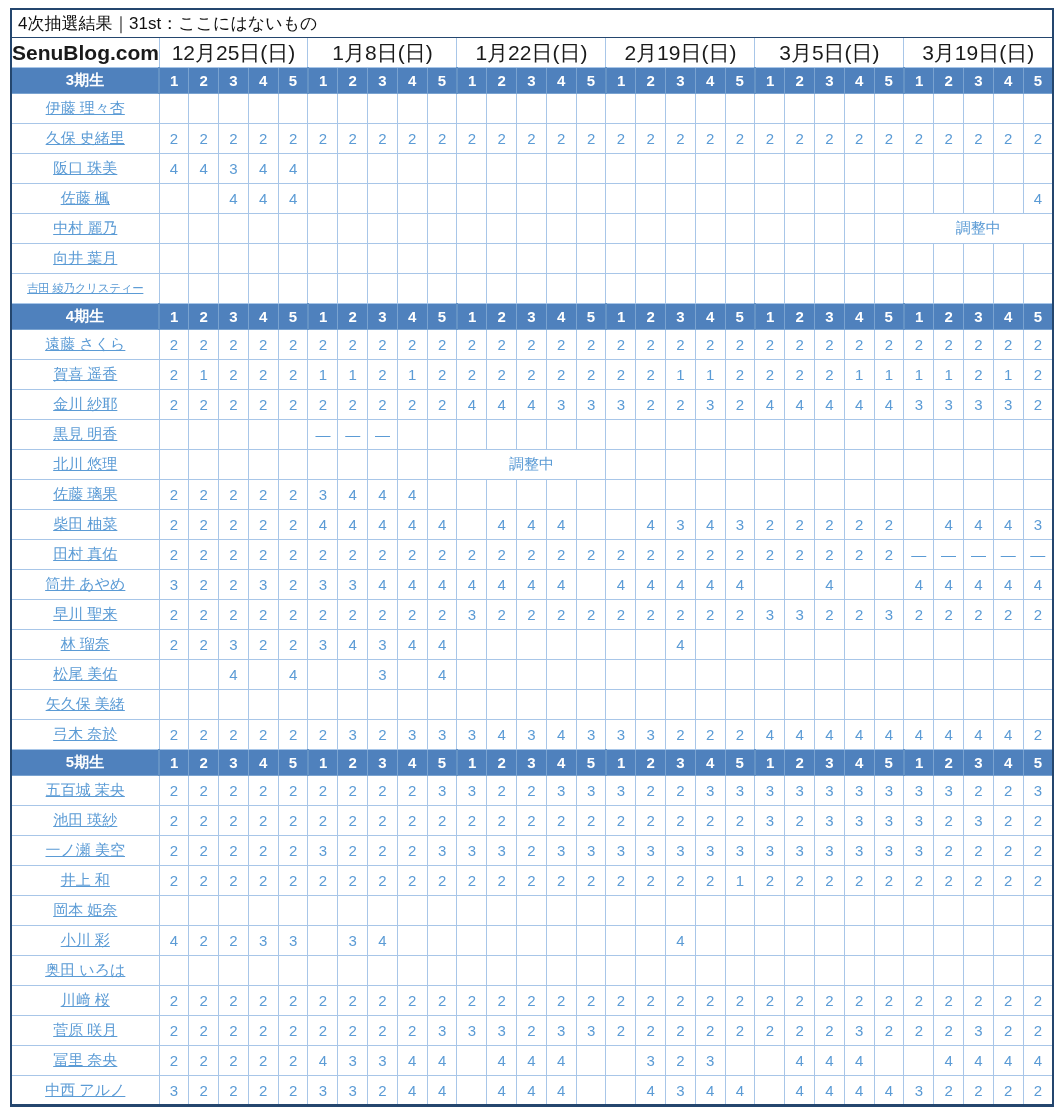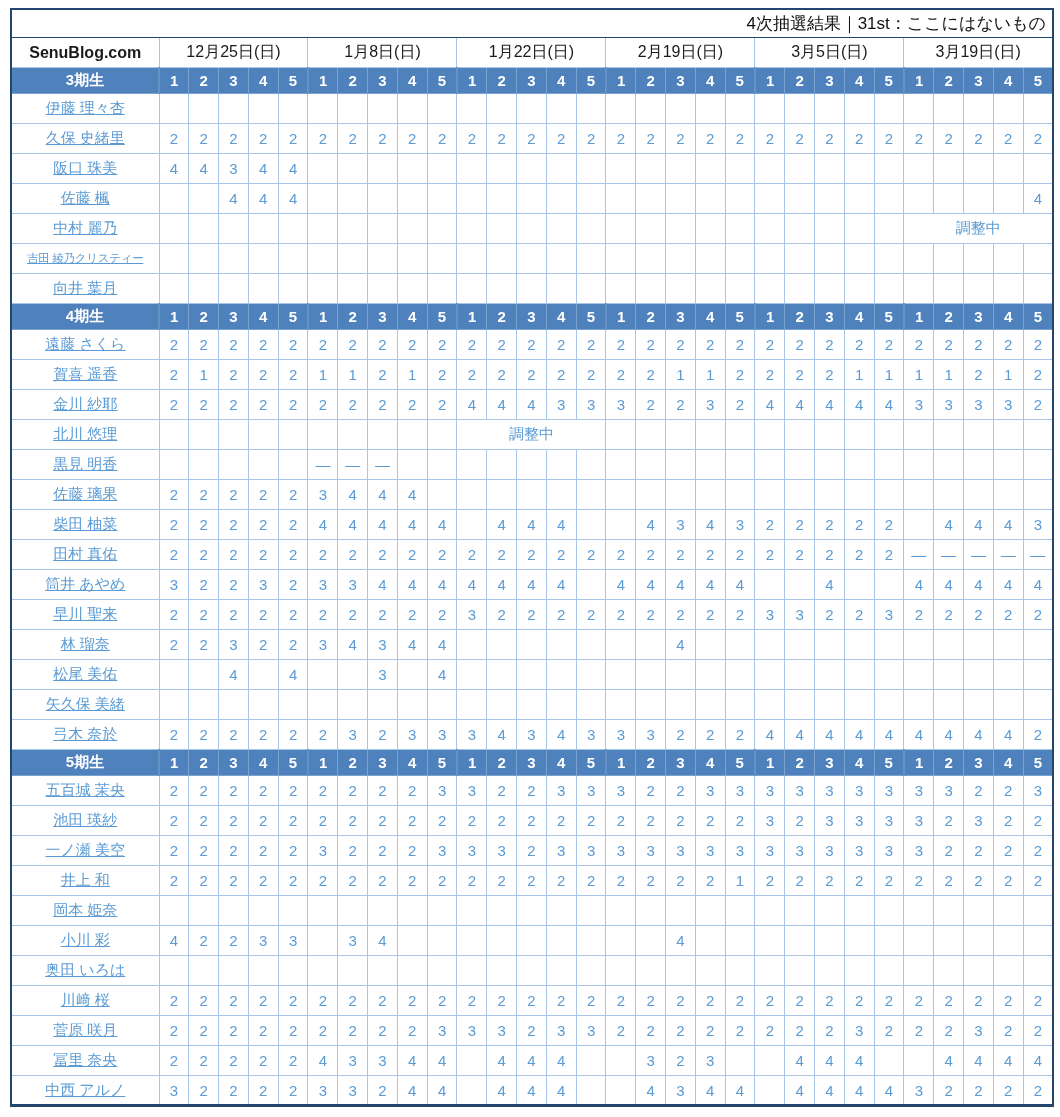--- a/index.html
+++ b/index.html
@@ -17,29 +17,29 @@
     border: 1px solid var(--grid, #a8c6e8);
     height: 30px;
     padding: 0;
     text-align: center;
     font-size: 15px;
     color: var(--val-blue, #5b9bd5);
     white-space: nowrap;
     overflow: hidden;
   }
   tr.title-row td {
-    text-align: right;
+    text-align: left;
     padding: 2px 6px;
     font-size: 17px;
     color: #111111;
     height: 28px;
     border-bottom: 1px solid var(--frame, #24466e);
     font-weight: normal;
   }
-  tr.date-row td { font-size: 16px; color: var(--text-dark, #1a1a1a); height: 30px; }
+  tr.date-row td { font-size: 21px; color: var(--text-dark, #1a1a1a); height: 30px; }
   td.site { text-align: left; padding-left: 6px; font-weight: bold; color: var(--text-dark, #1a1a1a); font-size: 16px; }
   td.gstart { border-left: 2px solid var(--sep, #6593c5); }
   tr.ghead td {
     background: var(--hdr, #4f81bd);
     color: #ffffff;
     font-weight: bold;
     height: 26px;
     font-size: 15px;
     border-color: var(--hdrline, #7aa3d0);
   }
@@ -290,54 +290,54 @@
           <td></td>
           <td></td>
           <td class="gstart"></td>
           <td></td>
           <td></td>
           <td></td>
           <td></td>
           <td class="gstart status" colspan="5">調整中</td>
         </tr>
         <tr>
+          <td class="name">向井 葉月</td>
+          <td class="gstart"></td>
+          <td></td>
+          <td></td>
+          <td></td>
+          <td></td>
+          <td class="gstart"></td>
+          <td></td>
+          <td></td>
+          <td></td>
+          <td></td>
+          <td class="gstart"></td>
+          <td></td>
+          <td></td>
+          <td></td>
+          <td></td>
+          <td class="gstart"></td>
+          <td></td>
+          <td></td>
+          <td></td>
+          <td></td>
+          <td class="gstart"></td>
+          <td></td>
+          <td></td>
+          <td></td>
+          <td></td>
+          <td class="gstart"></td>
+          <td></td>
+          <td></td>
+          <td></td>
+          <td></td>
+        </tr>
+        <tr>
           <td class="name small">吉田 綾乃クリスティー</td>
-          <td class="gstart"></td>
-          <td></td>
-          <td></td>
-          <td></td>
-          <td></td>
-          <td class="gstart"></td>
-          <td></td>
-          <td></td>
-          <td></td>
-          <td></td>
-          <td class="gstart"></td>
-          <td></td>
-          <td></td>
-          <td></td>
-          <td></td>
-          <td class="gstart"></td>
-          <td></td>
-          <td></td>
-          <td></td>
-          <td></td>
-          <td class="gstart"></td>
-          <td></td>
-          <td></td>
-          <td></td>
-          <td></td>
-          <td class="gstart"></td>
-          <td></td>
-          <td></td>
-          <td></td>
-          <td></td>
-        </tr>
-        <tr>
-          <td class="name">向井 葉月</td>
           <td class="gstart"></td>
           <td></td>
           <td></td>
           <td></td>
           <td></td>
           <td class="gstart"></td>
           <td></td>
           <td></td>
           <td></td>
           <td></td>
@@ -486,67 +486,67 @@
           <td class="gstart v4">4</td>
           <td class=" v4">4</td>
           <td class=" v4">4</td>
           <td class=" v4">4</td>
           <td class=" v4">4</td>
           <td class="gstart">3</td>
           <td>3</td>
           <td>3</td>
           <td>3</td>
           <td>2</td>
-        </tr>
-        <tr>
-          <td class="name">北川 悠理</td>
-          <td class="gstart"></td>
-          <td></td>
-          <td></td>
-          <td></td>
-          <td></td>
-          <td class="gstart"></td>
-          <td></td>
-          <td></td>
-          <td></td>
-          <td></td>
-          <td class="gstart status" colspan="5">調整中</td>
-          <td class="gstart"></td>
-          <td></td>
-          <td></td>
-          <td></td>
-          <td></td>
-          <td class="gstart"></td>
-          <td></td>
-          <td></td>
-          <td></td>
-          <td></td>
-          <td class="gstart"></td>
-          <td></td>
-          <td></td>
-          <td></td>
-          <td></td>
         </tr>
         <tr>
           <td class="name">黒見 明香</td>
           <td class="gstart"></td>
           <td></td>
           <td></td>
           <td></td>
           <td></td>
           <td class="gstart">—</td>
           <td>—</td>
           <td>—</td>
           <td></td>
           <td></td>
           <td class="gstart"></td>
           <td></td>
           <td></td>
           <td></td>
           <td></td>
+          <td class="gstart"></td>
+          <td></td>
+          <td></td>
+          <td></td>
+          <td></td>
+          <td class="gstart"></td>
+          <td></td>
+          <td></td>
+          <td></td>
+          <td></td>
+          <td class="gstart"></td>
+          <td></td>
+          <td></td>
+          <td></td>
+          <td></td>
+        </tr>
+        <tr>
+          <td class="name">北川 悠理</td>
+          <td class="gstart"></td>
+          <td></td>
+          <td></td>
+          <td></td>
+          <td></td>
+          <td class="gstart"></td>
+          <td></td>
+          <td></td>
+          <td></td>
+          <td></td>
+          <td class="gstart status" colspan="5">調整中</td>
           <td class="gstart"></td>
           <td></td>
           <td></td>
           <td></td>
           <td></td>
           <td class="gstart"></td>
           <td></td>
           <td></td>
           <td></td>
           <td></td>

